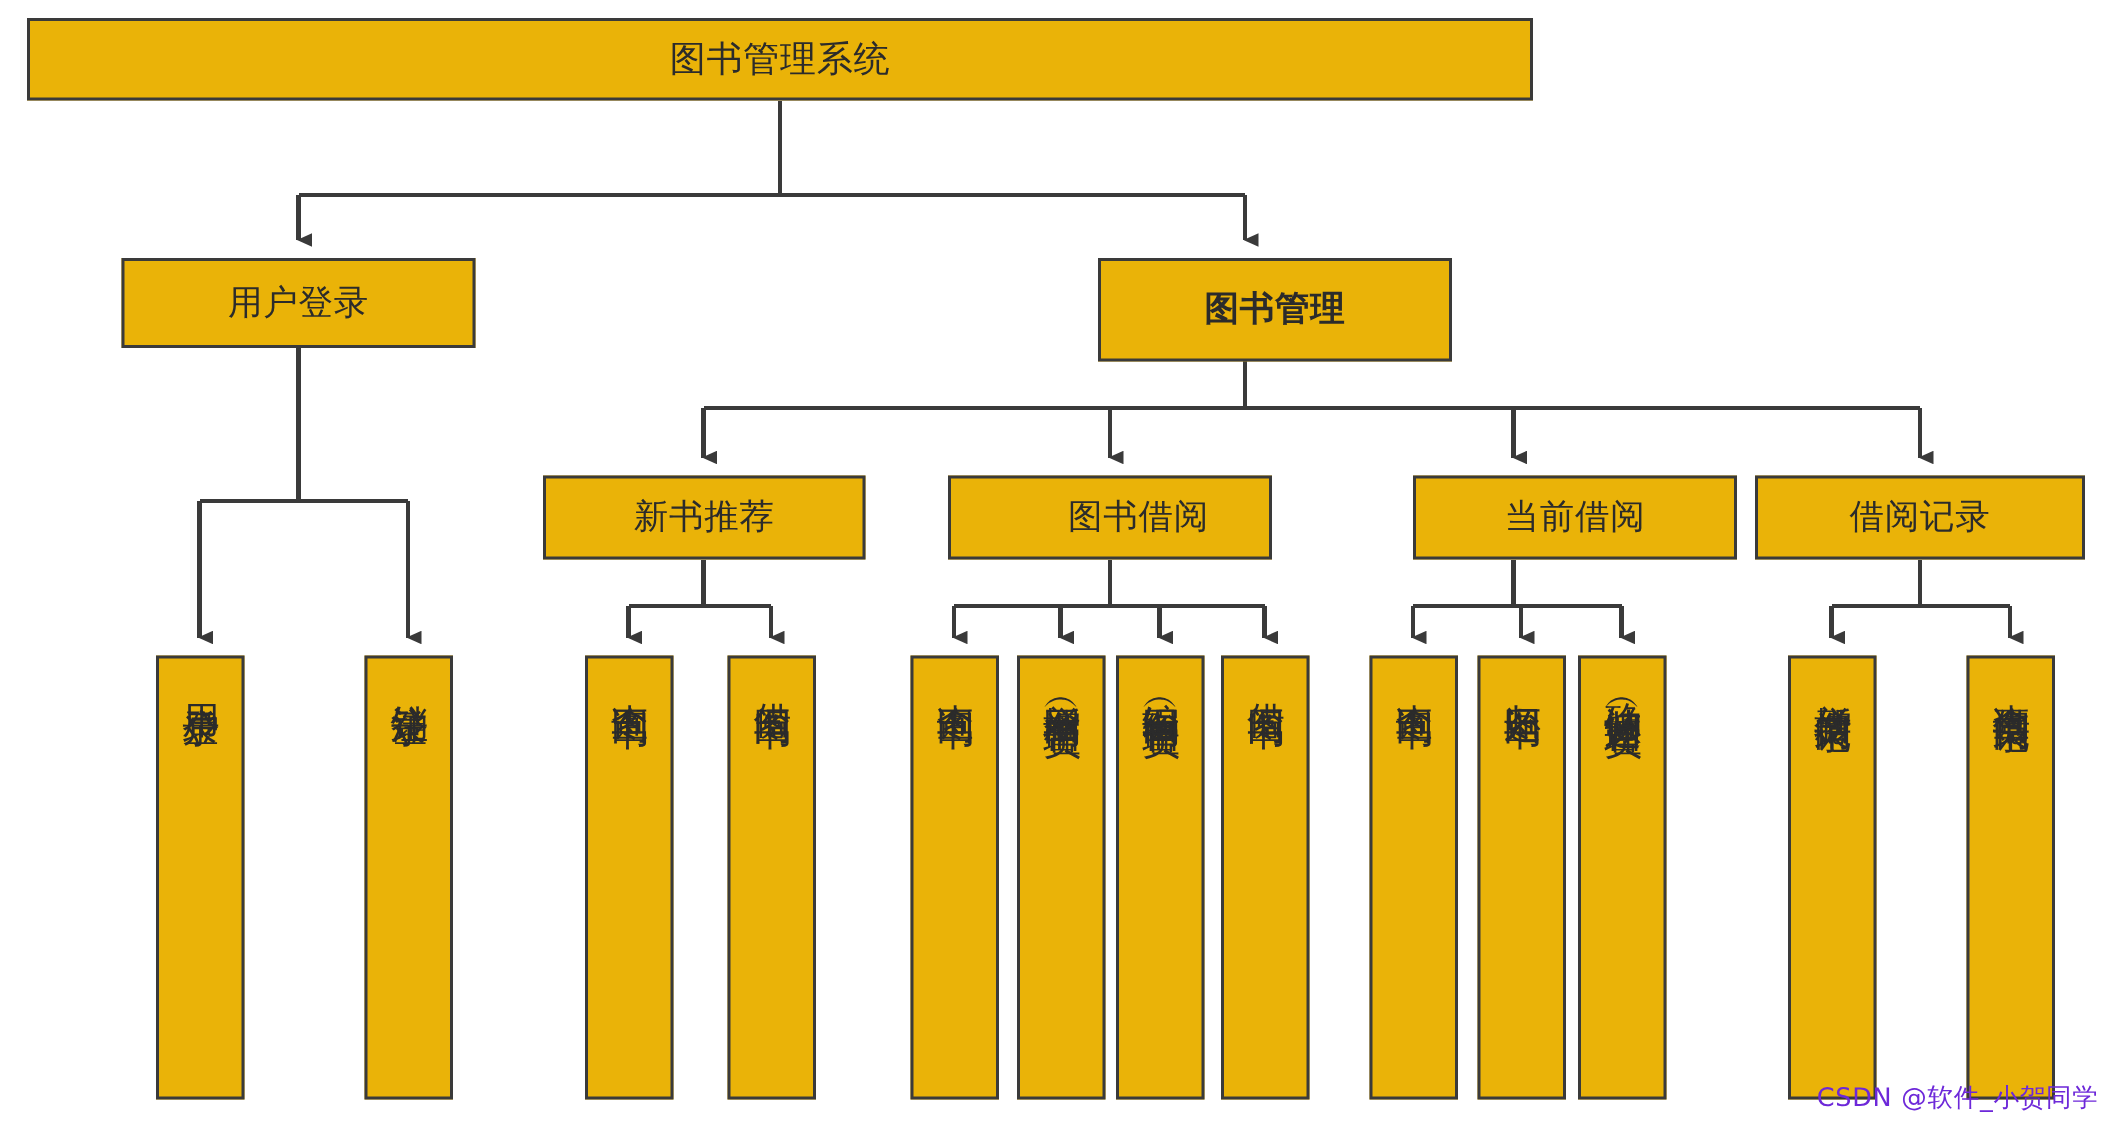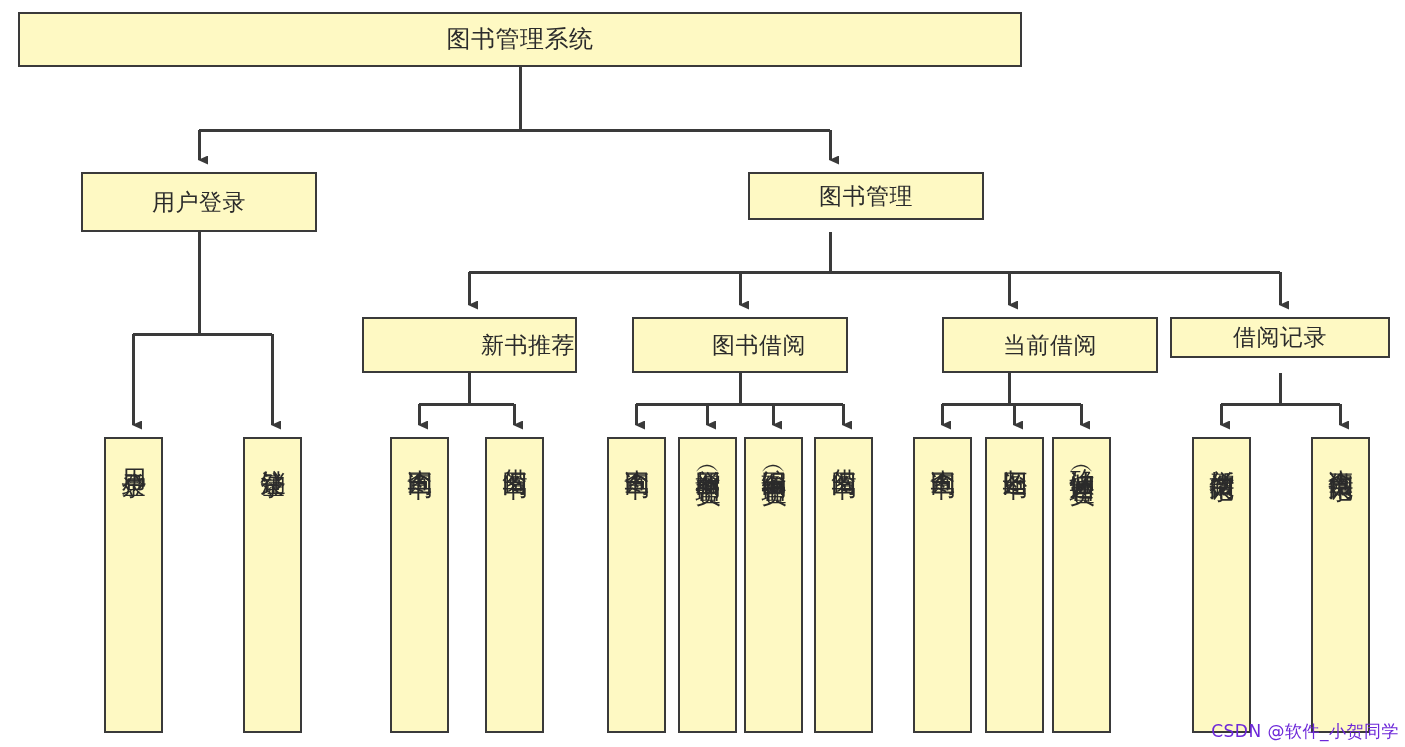--- a/index.html
+++ b/index.html
@@ -22,21 +22,21 @@
     position: absolute;
     left: 0;
     top: 0;
     width: 1405px;
     height: 747px;
   }
   .node {
     position: absolute;
     box-sizing: border-box;
     border: 2px solid #3a3a3a;
-    background: #fef9c3;
+    background: #eab308;
     color: #262626;
     display: flex;
     align-items: center;
     justify-content: center;
     z-index: 3;
   }
   .node .node-label {
     display: block;
     text-align: center;
     line-height: 1.08;
@@ -130,34 +130,34 @@
     </g>
   </svg>
 
   <div class="node horizontal root" style="left:18px;top:12px;width:1004px;height:55px;">
     <span class="node-label">图书管理系统</span>
   </div>
 
   <div class="node horizontal" style="left:81px;top:172px;width:236px;height:60px;">
     <span class="node-label">用户登录</span>
   </div>
-  <div class="node horizontal" style="left:748px;top:172px;width:236px;height:48px;">
+  <div class="node horizontal" style="left:732px;top:172px;width:236px;height:69px;font-weight:bold;">
     <span class="node-label">图书管理</span>
   </div>
 
-  <div class="node horizontal" style="left:362px;top:317px;width:215px;height:56px;justify-content:flex-end;">
+  <div class="node horizontal" style="left:362px;top:317px;width:215px;height:56px;">
     <span class="node-label">新书推荐</span>
   </div>
   <div class="node horizontal" style="left:632px;top:317px;width:216px;height:56px;padding-left:38px;">
     <span class="node-label">图书借阅</span>
   </div>
   <div class="node horizontal" style="left:901px;top:317px;width:216px;height:56px;margin-left:41px;">
     <span class="node-label">当前借阅</span>
   </div>
-  <div class="node horizontal" style="left:1170px;top:317px;width:220px;height:41px;">
+  <div class="node horizontal" style="left:1170px;top:317px;width:220px;height:56px;">
     <span class="node-label">借阅记录</span>
   </div>
 
   <div class="node vertical" style="left:104px;top:437px;width:59px;height:296px;">
     <span class="node-label">用户登录</span>
   </div>
   <div class="node vertical" style="left:243px;top:437px;width:59px;height:296px;">
     <span class="node-label">注销登录</span>
   </div>
   <div class="node vertical" style="left:390px;top:437px;width:59px;height:296px;">

